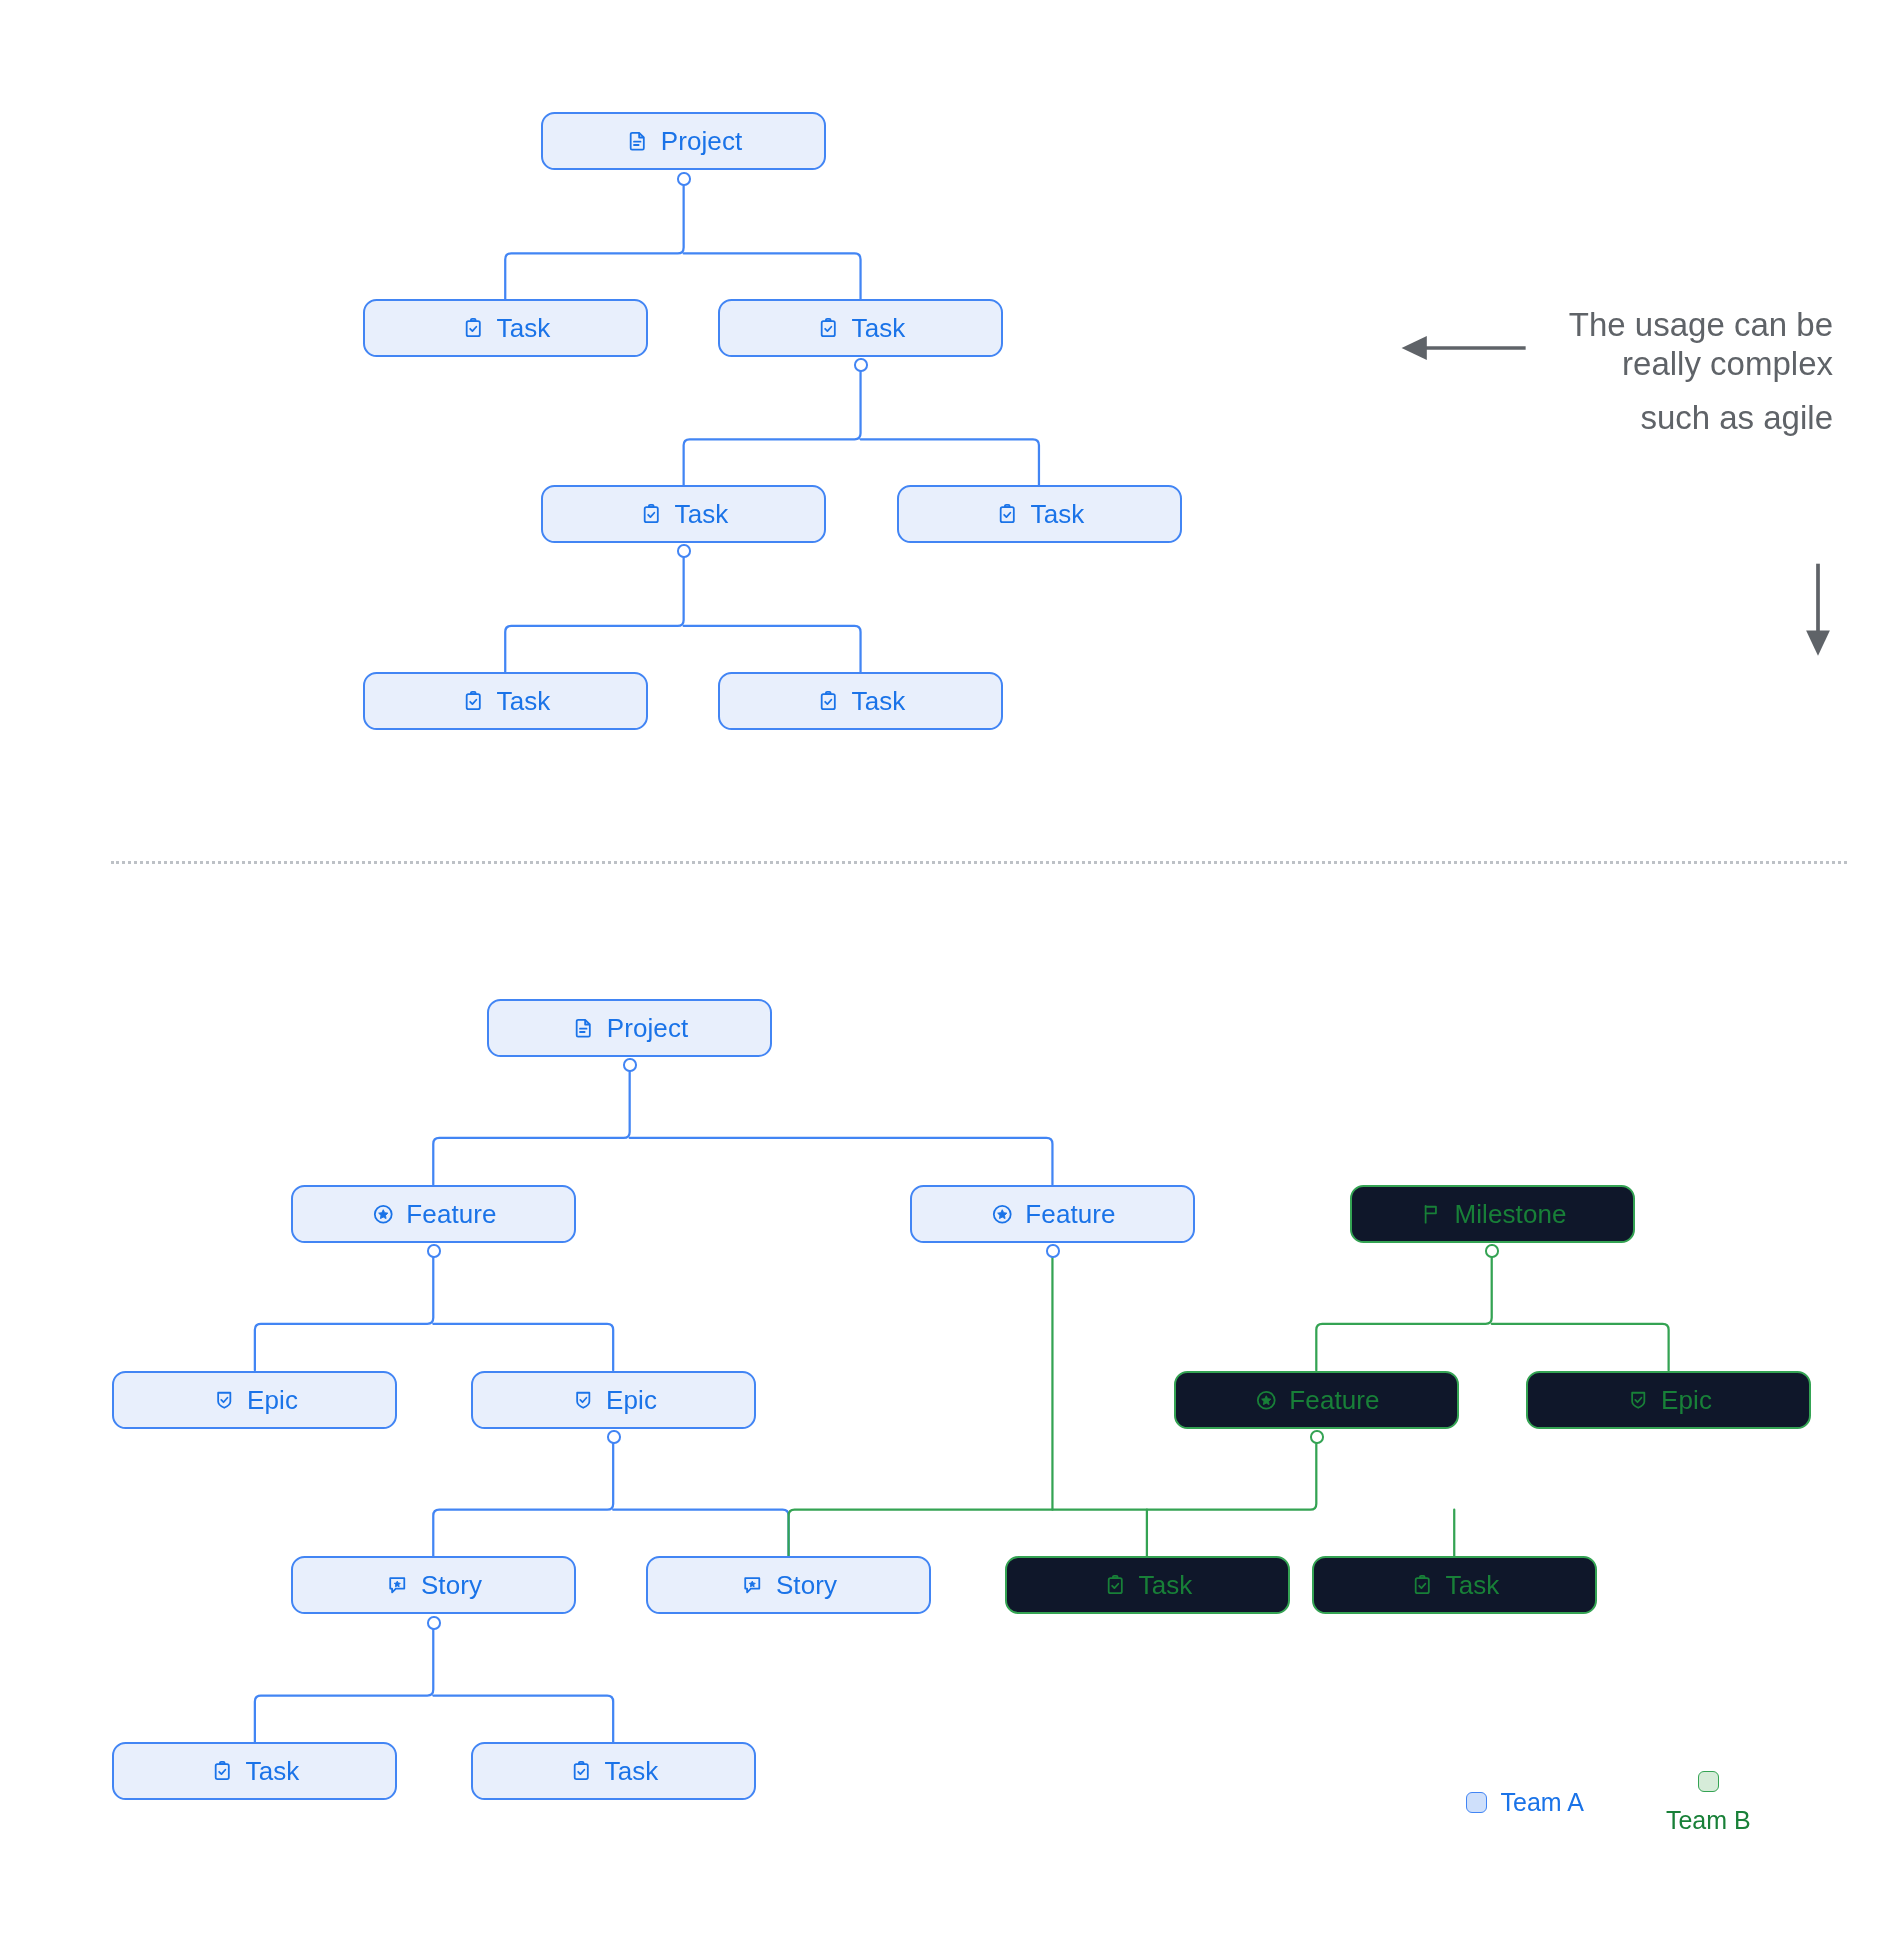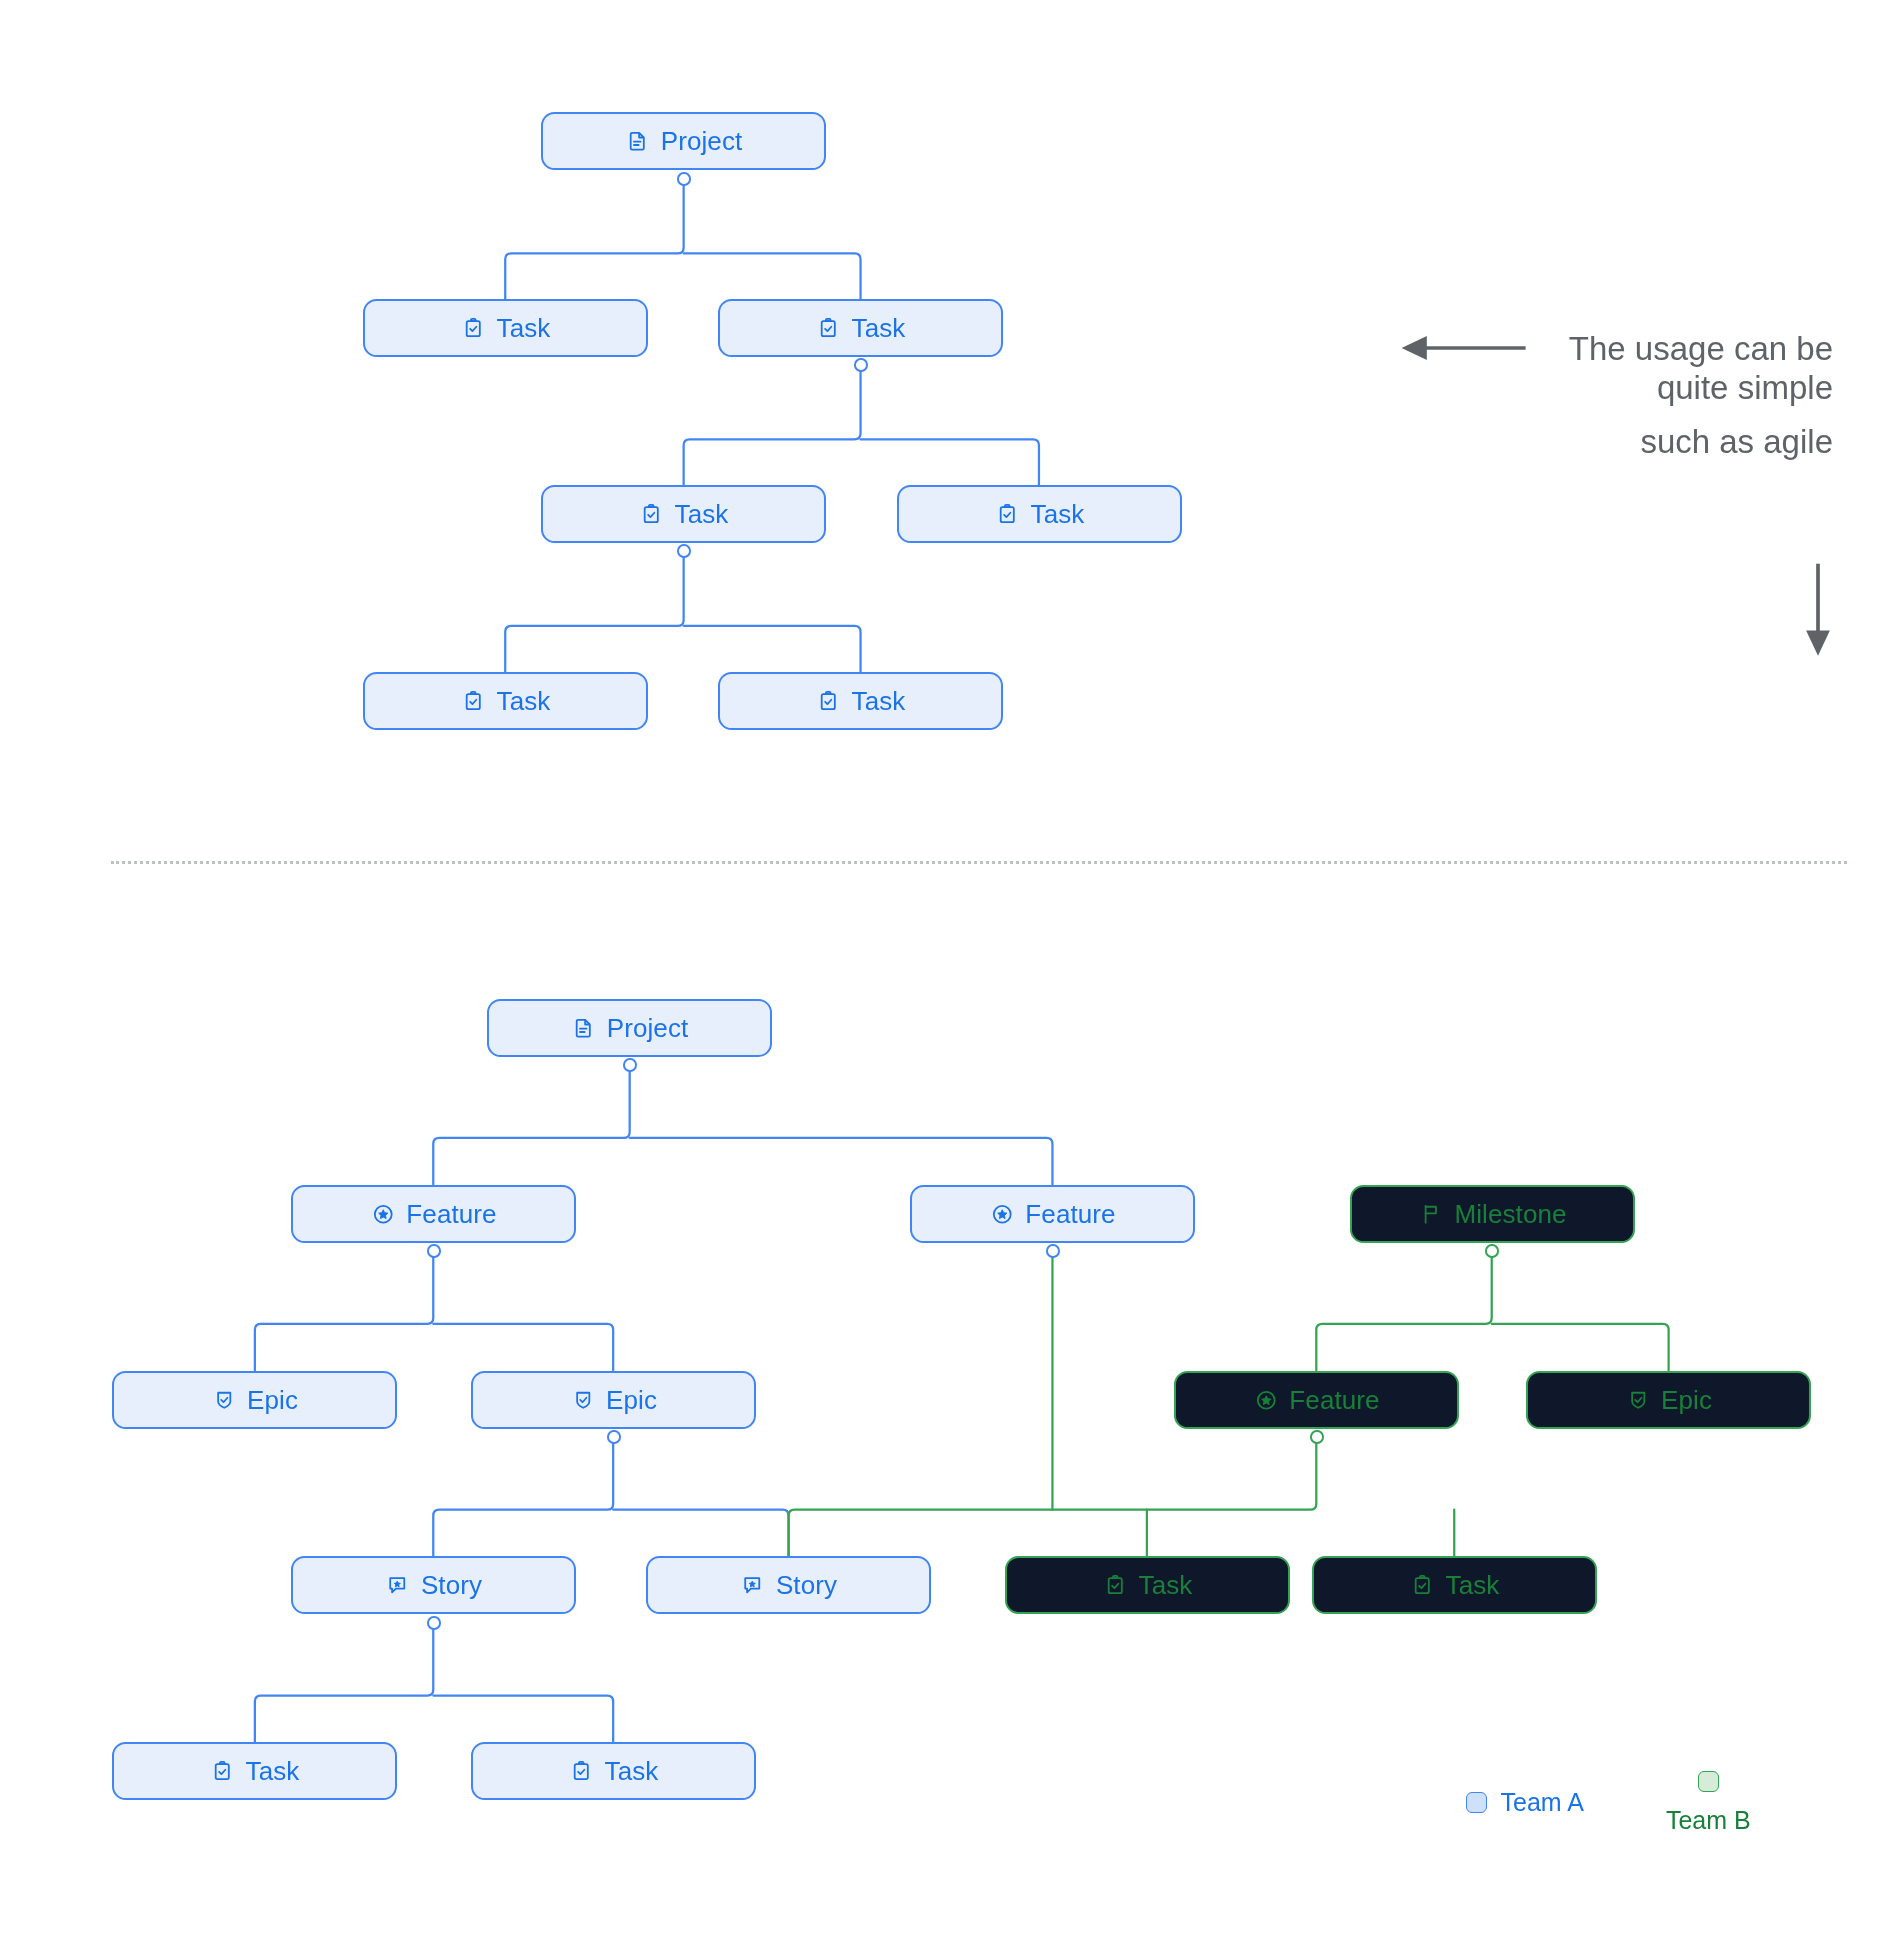--- a/index.html
+++ b/index.html
@@ -157,23 +157,23 @@
           <path d="M8.7 12.6l2.4 2.4 4.2-4.6" stroke-linecap="round"></path>
         </svg>
       </span>
     <span class="lbl">Task</span>
   </div>
 
   <svg style="position:absolute;left:1395px;top:322px;width:135px;height:52px;" viewBox="0 0 180 70">
     <line x1="175" y1="35" x2="35" y2="35" stroke="#5f6368" stroke-width="5"></line>
     <path d="M8 35 L42 19 L42 51 Z" fill="#5f6368"></path>
   </svg>
-  <div class="annot" style="left:1424px;top:330px;width:409px;">
+  <div class="annot" style="left:1424px;top:306px;width:409px;">
     <div>The usage can be</div>
-    <div>quite simple</div>
+    <div>really complex</div>
     <div style="height:15px;"></div>
     <div>such as agile</div>
   </div>
   <svg style="position:absolute;left:1792px;top:562px;width:52px;height:97px;" viewBox="0 0 70 130">
     <line x1="35" y1="2" x2="35" y2="100" stroke="#5f6368" stroke-width="5"></line>
     <path d="M35 126 L19 92 L51 92 Z" fill="#5f6368"></path>
   </svg>
 
   <div class="divider" style="left:111px;top:861px;width:1736px;"></div>
 

